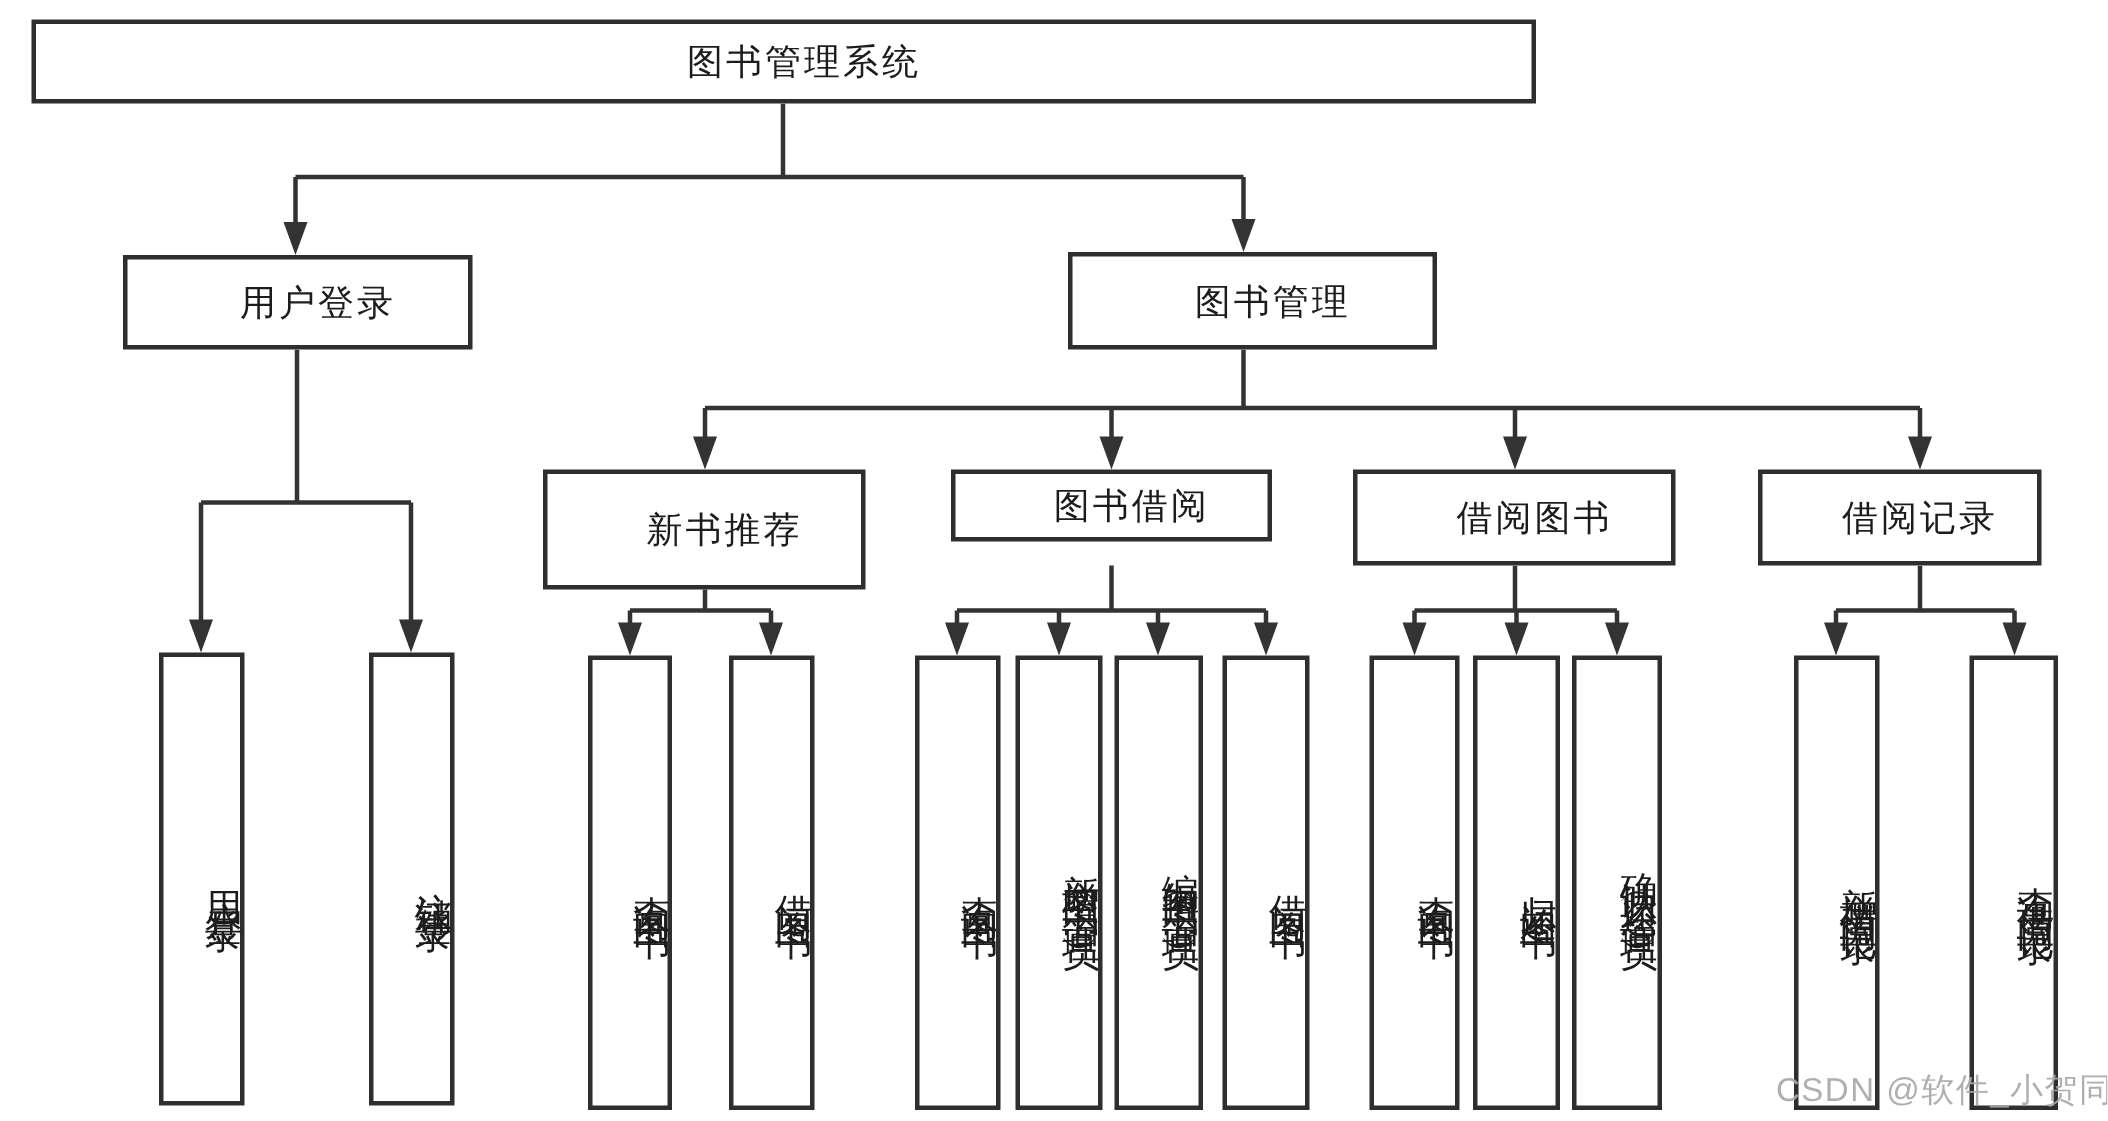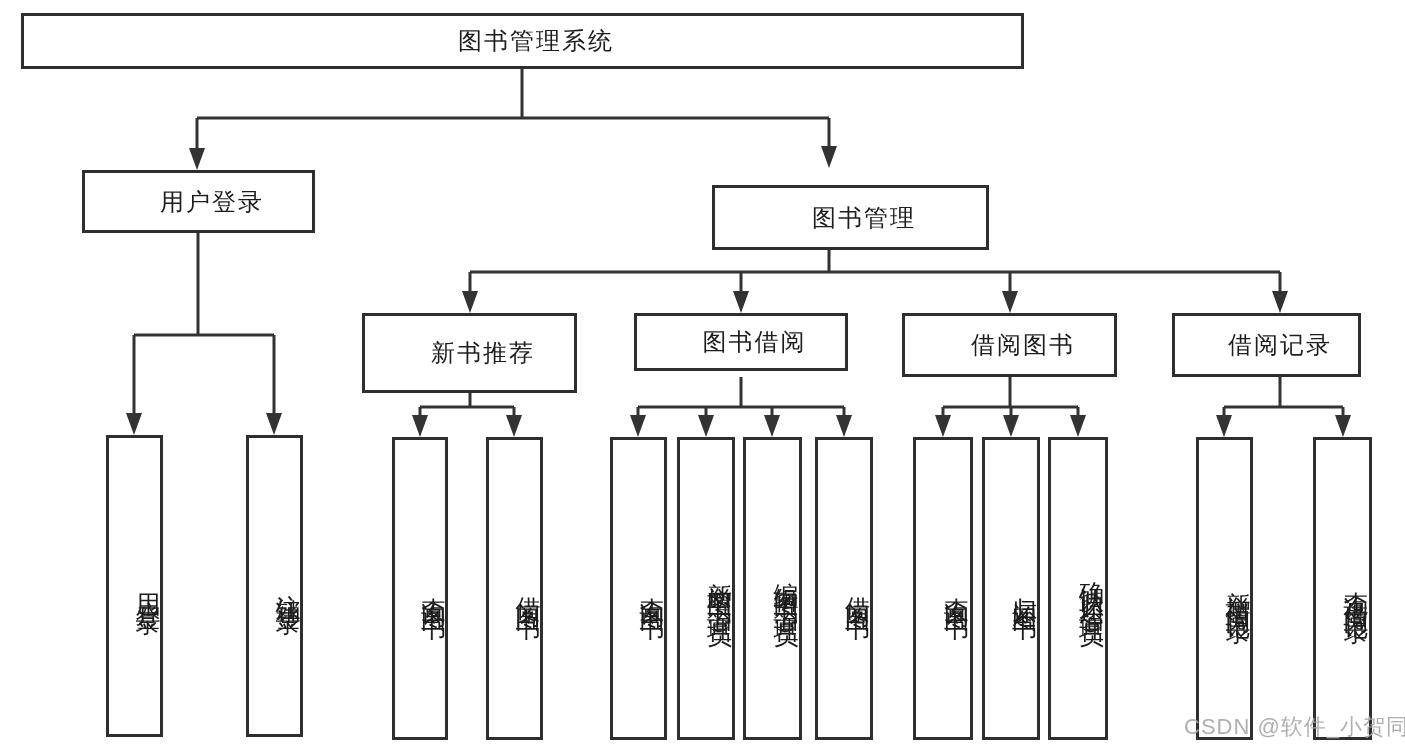--- a/index.html
+++ b/index.html
@@ -95,28 +95,28 @@
     </g>
   </svg>
 
   <div class="node h" style="left:21px;top:13px;width:1003px;height:56px">
     <span class="lbl">图书管理系统</span>
   </div>
 
   <div class="node h" style="left:82px;top:170px;width:233px;height:63px">
     <span class="lbl">用户登录</span>
   </div>
-  <div class="node h" style="left:712px;top:185px;width:277px;height:65px">
+  <div class="node h" style="left:712px;top:168px;width:246px;height:65px">
     <span class="lbl">图书管理</span>
   </div>
 
   <div class="node h" style="left:362px;top:313px;width:215px;height:80px">
     <span class="lbl">新书推荐</span>
   </div>
-  <div class="node h" style="left:634px;top:313px;width:214px;height:58px">
+  <div class="node h" style="left:634px;top:313px;width:214px;height:48px">
     <span class="lbl">图书借阅</span>
   </div>
   <div class="node h" style="left:902px;top:313px;width:215px;height:64px">
     <span class="lbl">借阅图书</span>
   </div>
   <div class="node h" style="left:1172px;top:313px;width:189px;height:64px">
     <span class="lbl">借阅记录</span>
   </div>
 
   <div class="node v" style="left:106px;top:435px;width:57px;height:302px">

